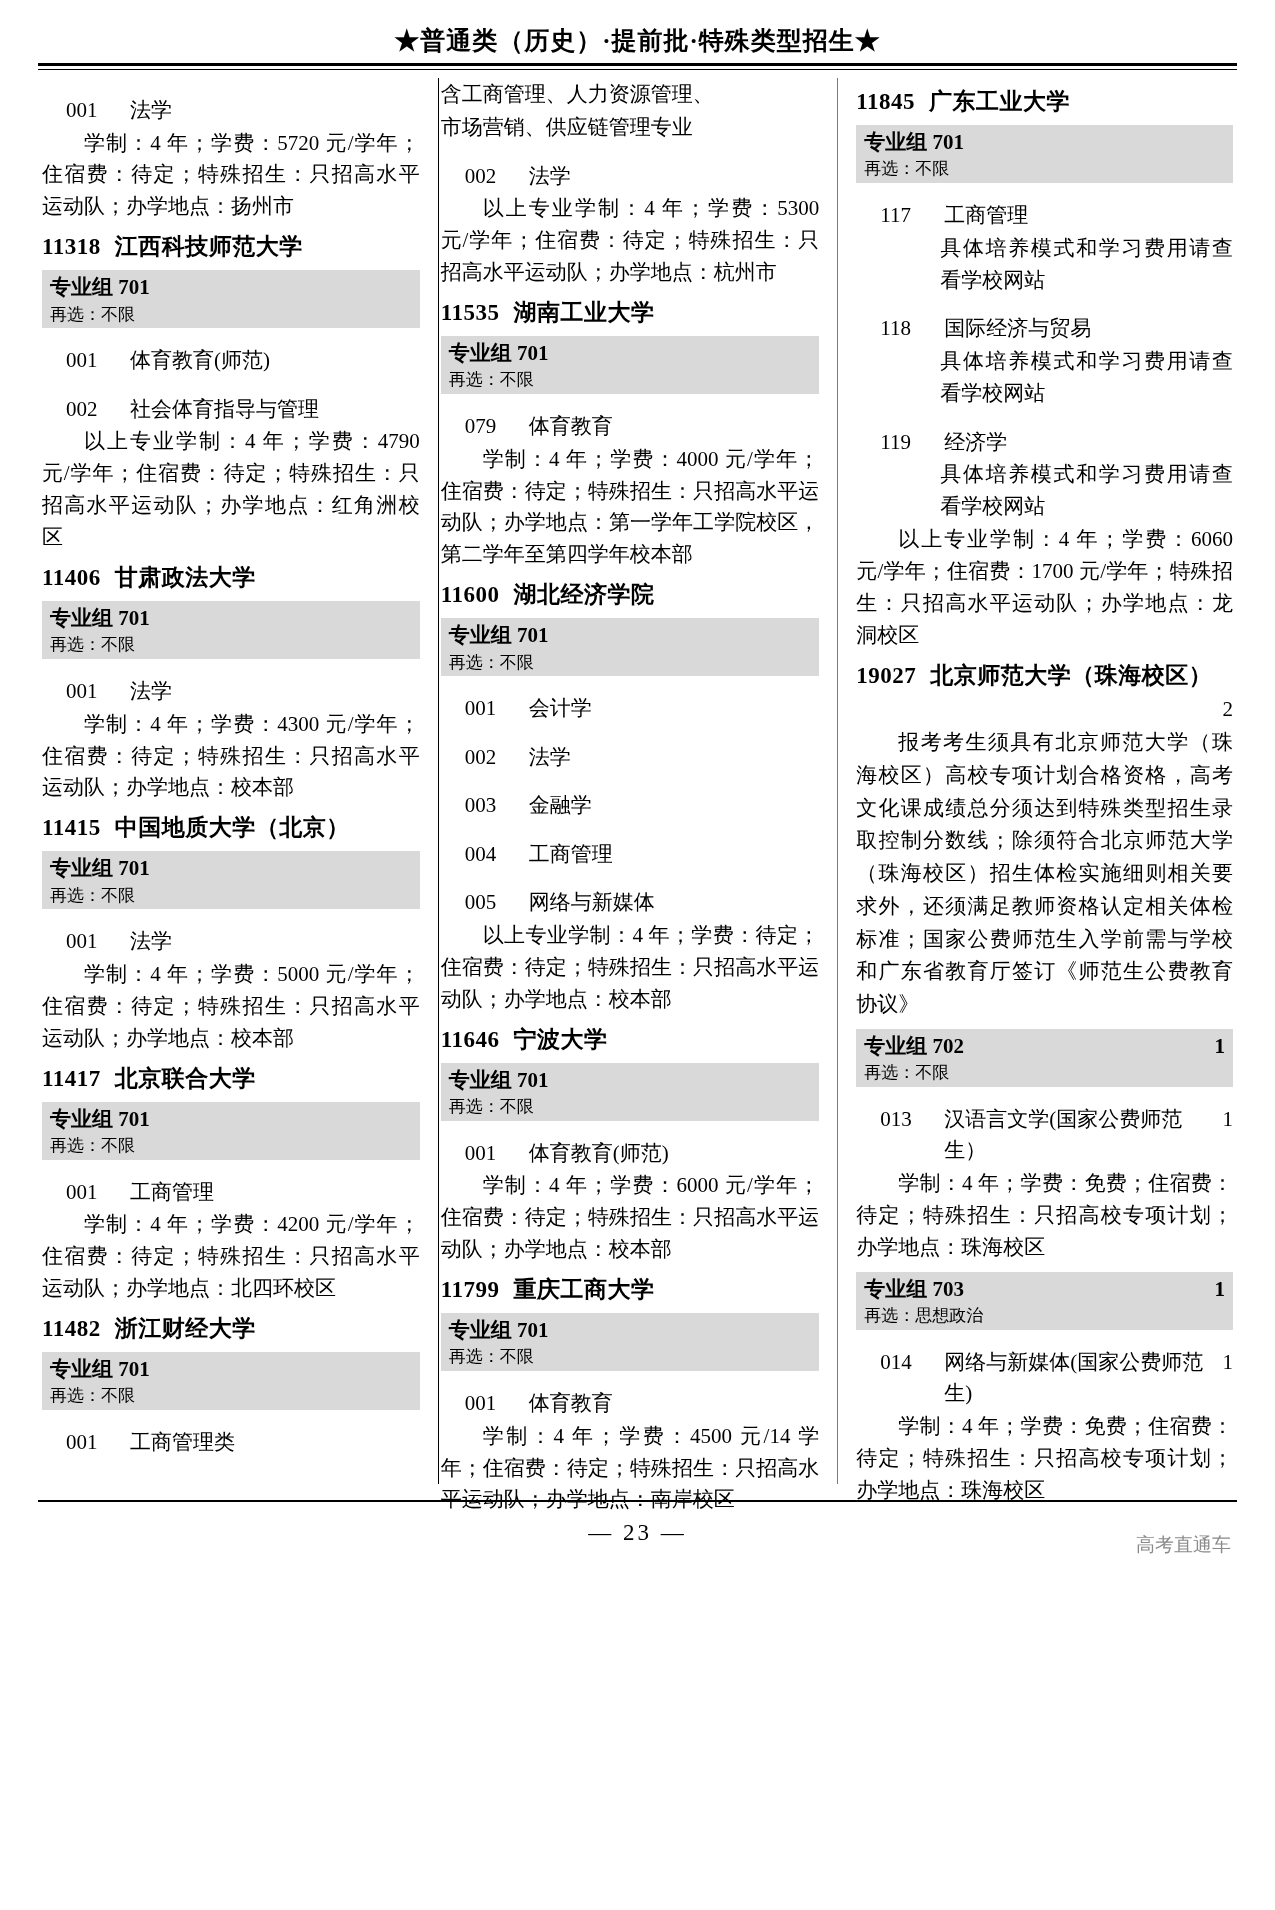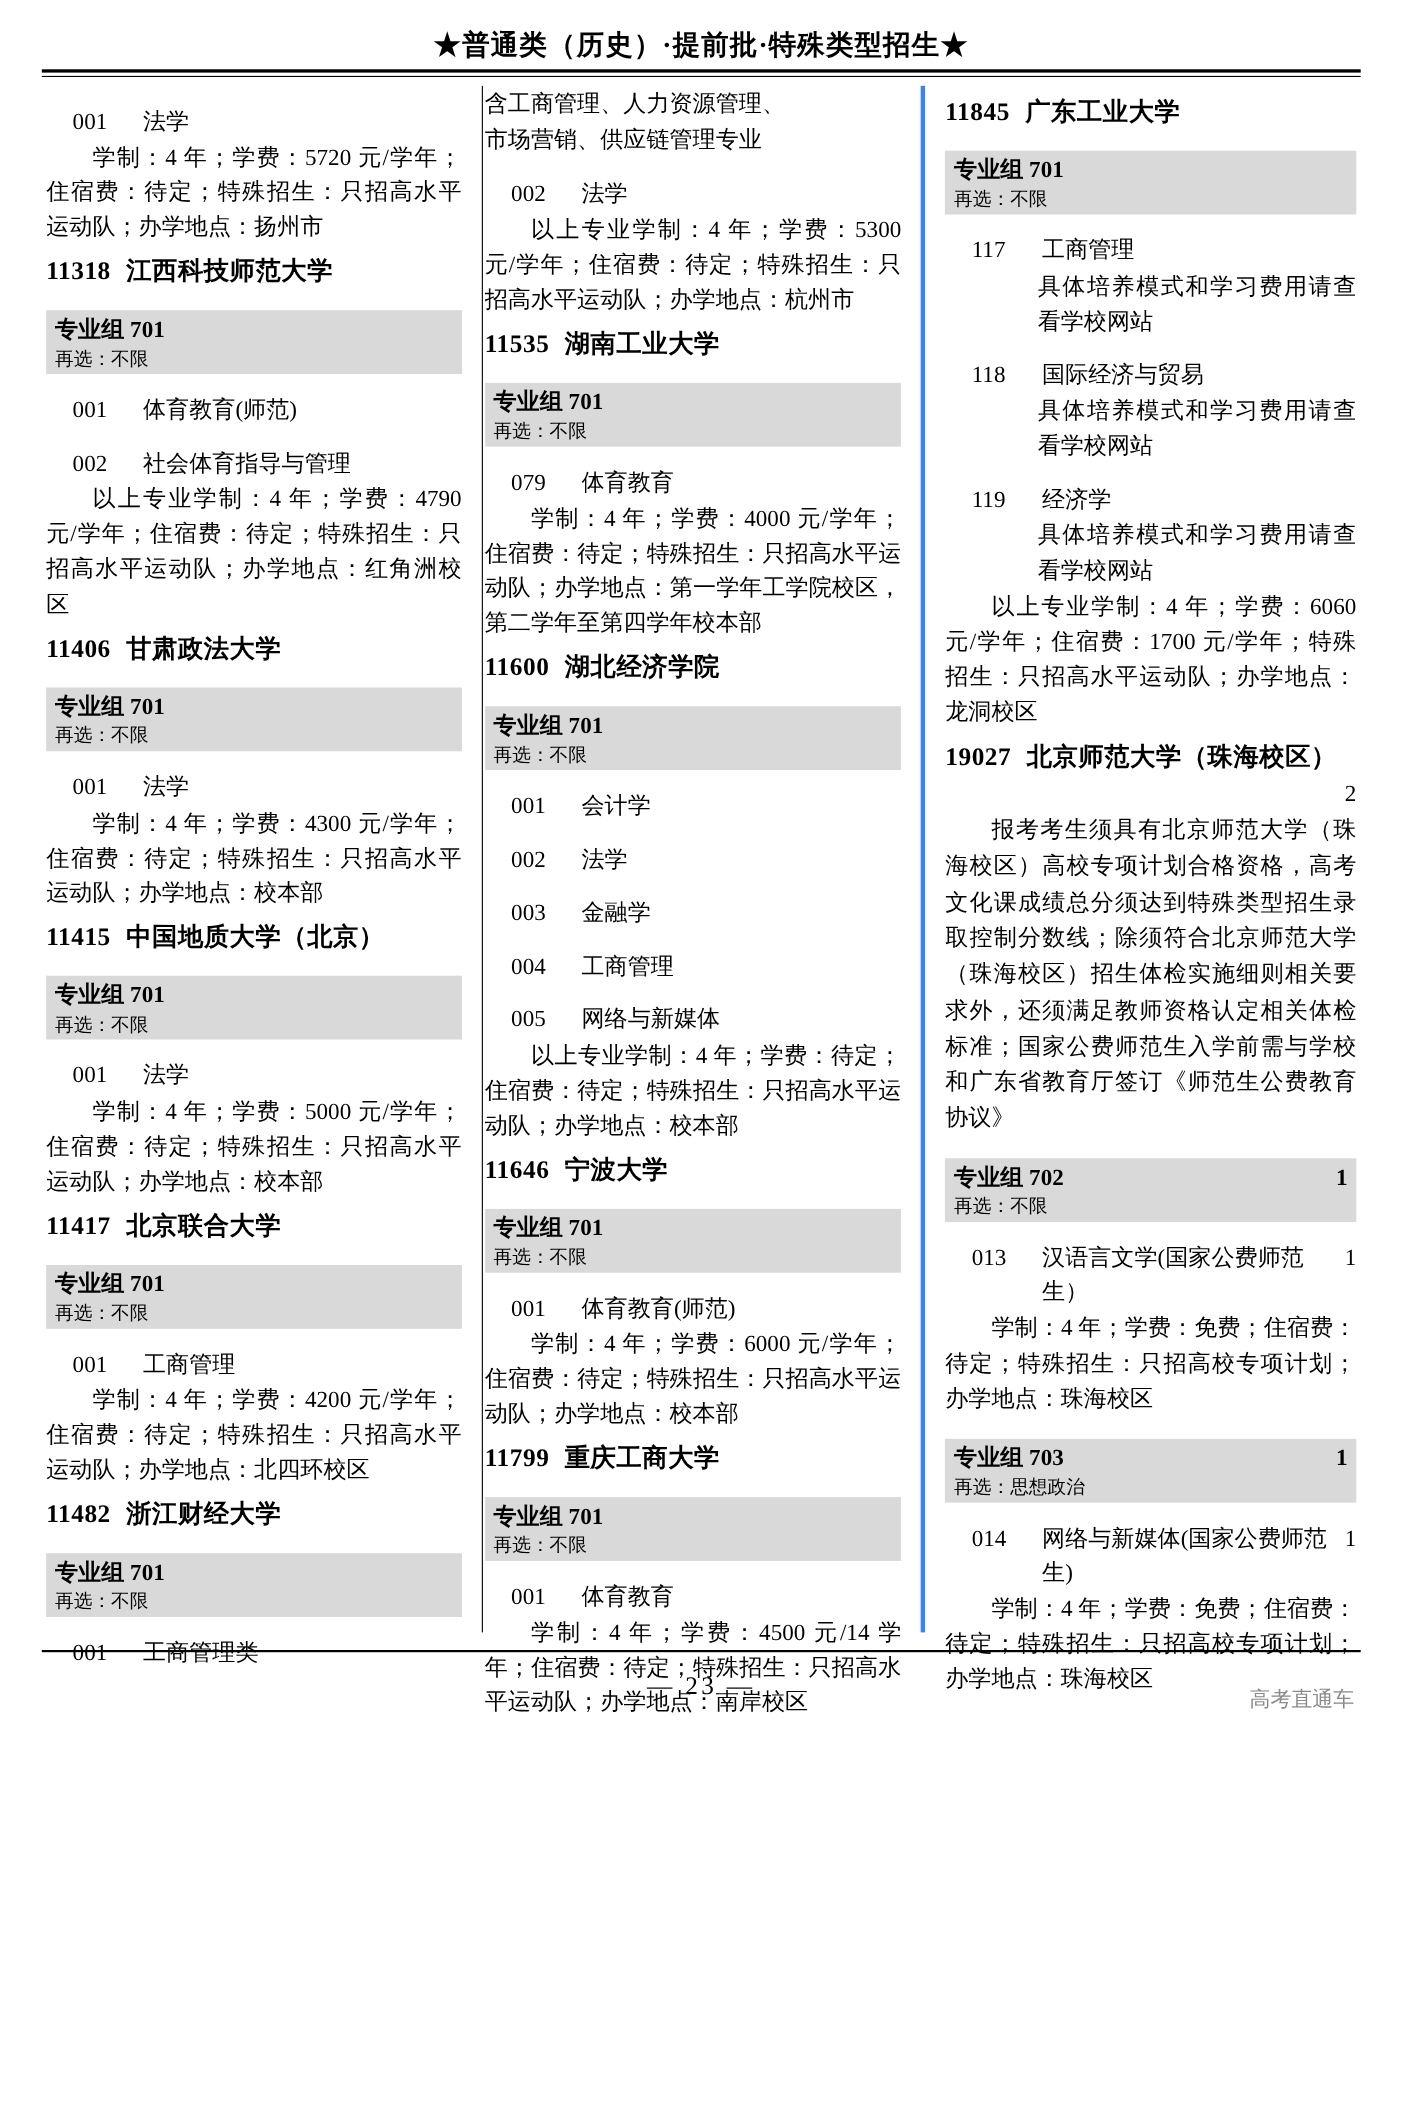--- a/index.html
+++ b/index.html
@@ -50,35 +50,35 @@
   }
   .col {
     width: 33.333%;
     box-sizing: border-box;
     padding: 0 14px;
     font-size: 21px;
     line-height: 1.62;
   }
   .col.c1 { padding-left: 4px; padding-right: 18px; }
   .col.c2 { padding-left: 2px; padding-right: 18px; border-left: 1px solid #000; }
-  .col.c3 { padding-left: 18px; padding-right: 4px; border-left: 4px solid #3b82f6; }
+  .col.c3 { padding-left: 18px; padding-right: 4px; border-left: 1px solid #3b82f6; }
 
   
   .school {
     font-size: 23px;
     font-weight: bold;
     margin: 8px 0 4px 0;
     line-height: 1.35;
     letter-spacing: 0.5px;
   }
   .school .code { margin-right: 14px; }
   .group-band {
     background: #d9d9d9;
     padding: 4px 8px 2px 8px;
-    margin: 20px 0 0 0;
+    margin: 8px 0 0 0;
   }
   .group-title {
     font-size: 21px;
     font-weight: bold;
     display: flex;
     justify-content: space-between;
     align-items: baseline;
     line-height: 1.3;
   }
   .group-sub {

